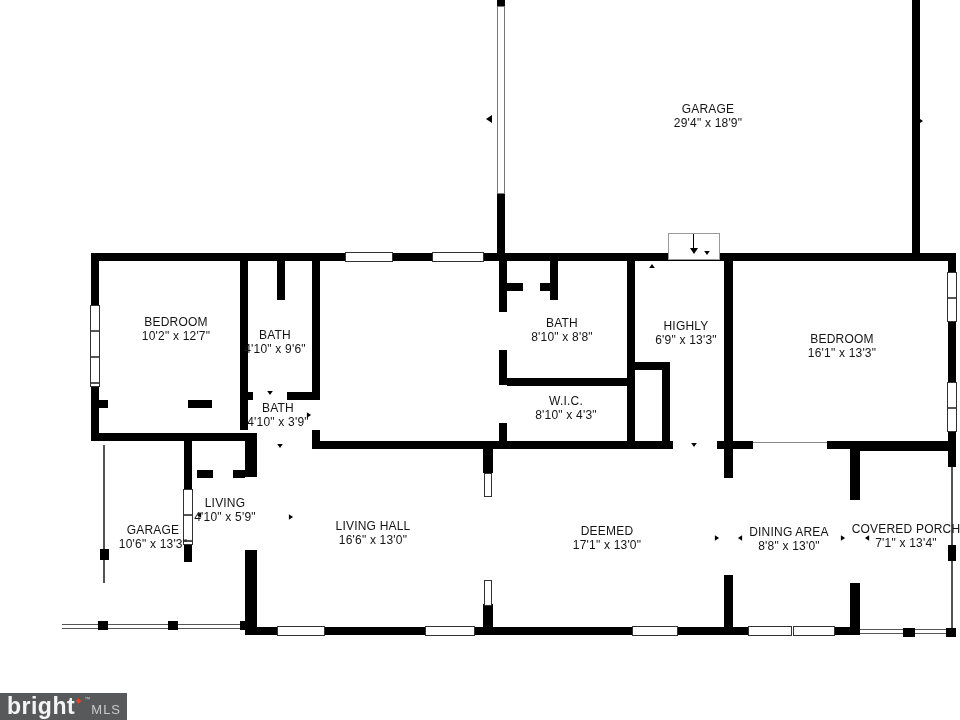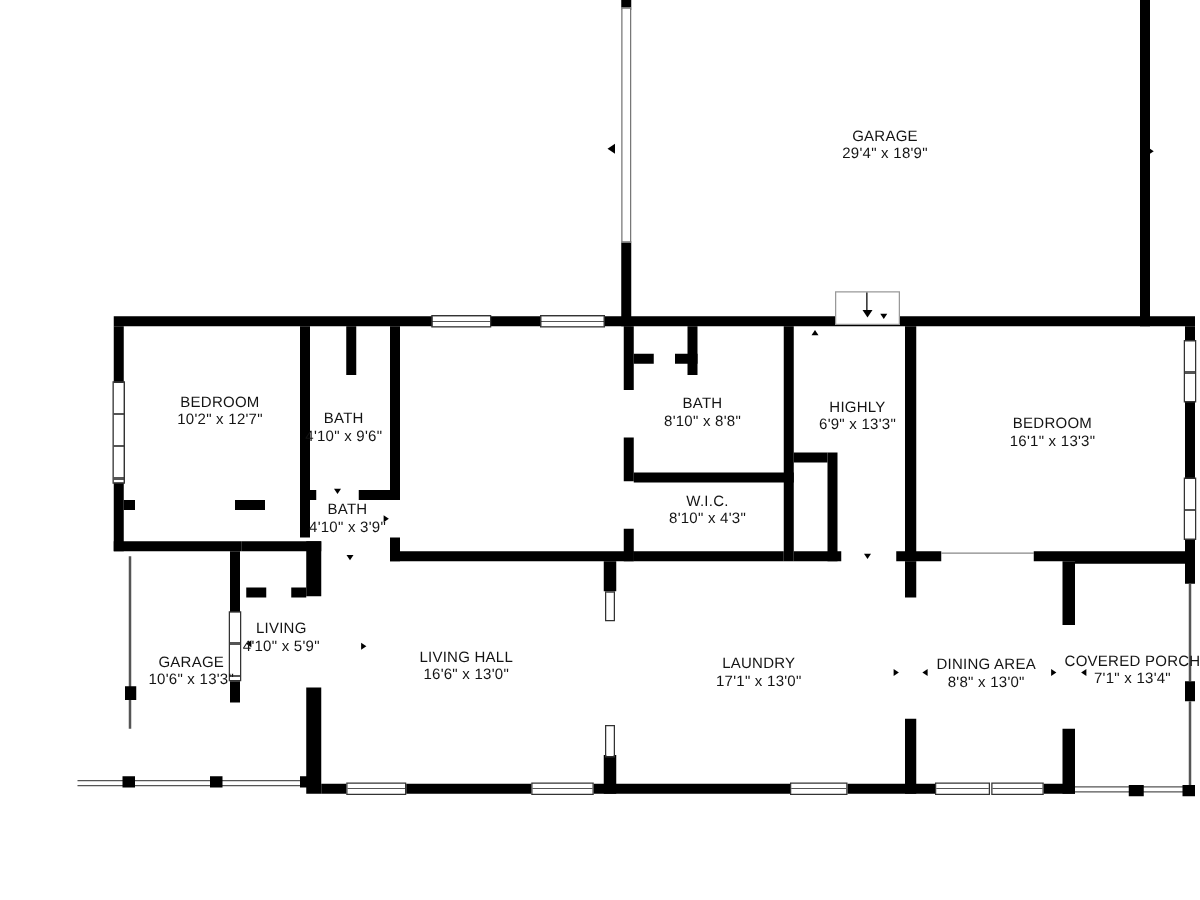--- a/index.html
+++ b/index.html
@@ -187,26 +187,32 @@
   </div>
   <div class="room-label" style="left:153px;top:537px">
     <span class="nm">GARAGE</span>
     <span class="dm">10'6" x 13'3"</span>
   </div>
   <div class="room-label" style="left:373px;top:533px">
     <span class="nm">LIVING HALL</span>
     <span class="dm">16'6" x 13'0"</span>
   </div>
   <div class="room-label" style="left:607px;top:538px">
-    <span class="nm">LAUNDRY</span>
+    <span class="nm">DEEMED</span>
     <span class="dm">17'1" x 13'0"</span>
   </div>
   <div class="room-label" style="left:789px;top:539px">
     <span class="nm">DINING AREA</span>
     <span class="dm">8'8" x 13'0"</span>
   </div>
   <div class="room-label" style="left:906px;top:536px">
     <span class="nm">COVERED PORCH</span>
     <span class="dm">7'1" x 13'4"</span>
   </div>
 
+  <div class="logo">
+    <span class="brand">bright</span>
+      <span class="star">✦</span>
+      <span class="tm">™</span>
+      <span class="mls">MLS</span>
+  </div>
 
 </div>
 
 </body></html>

